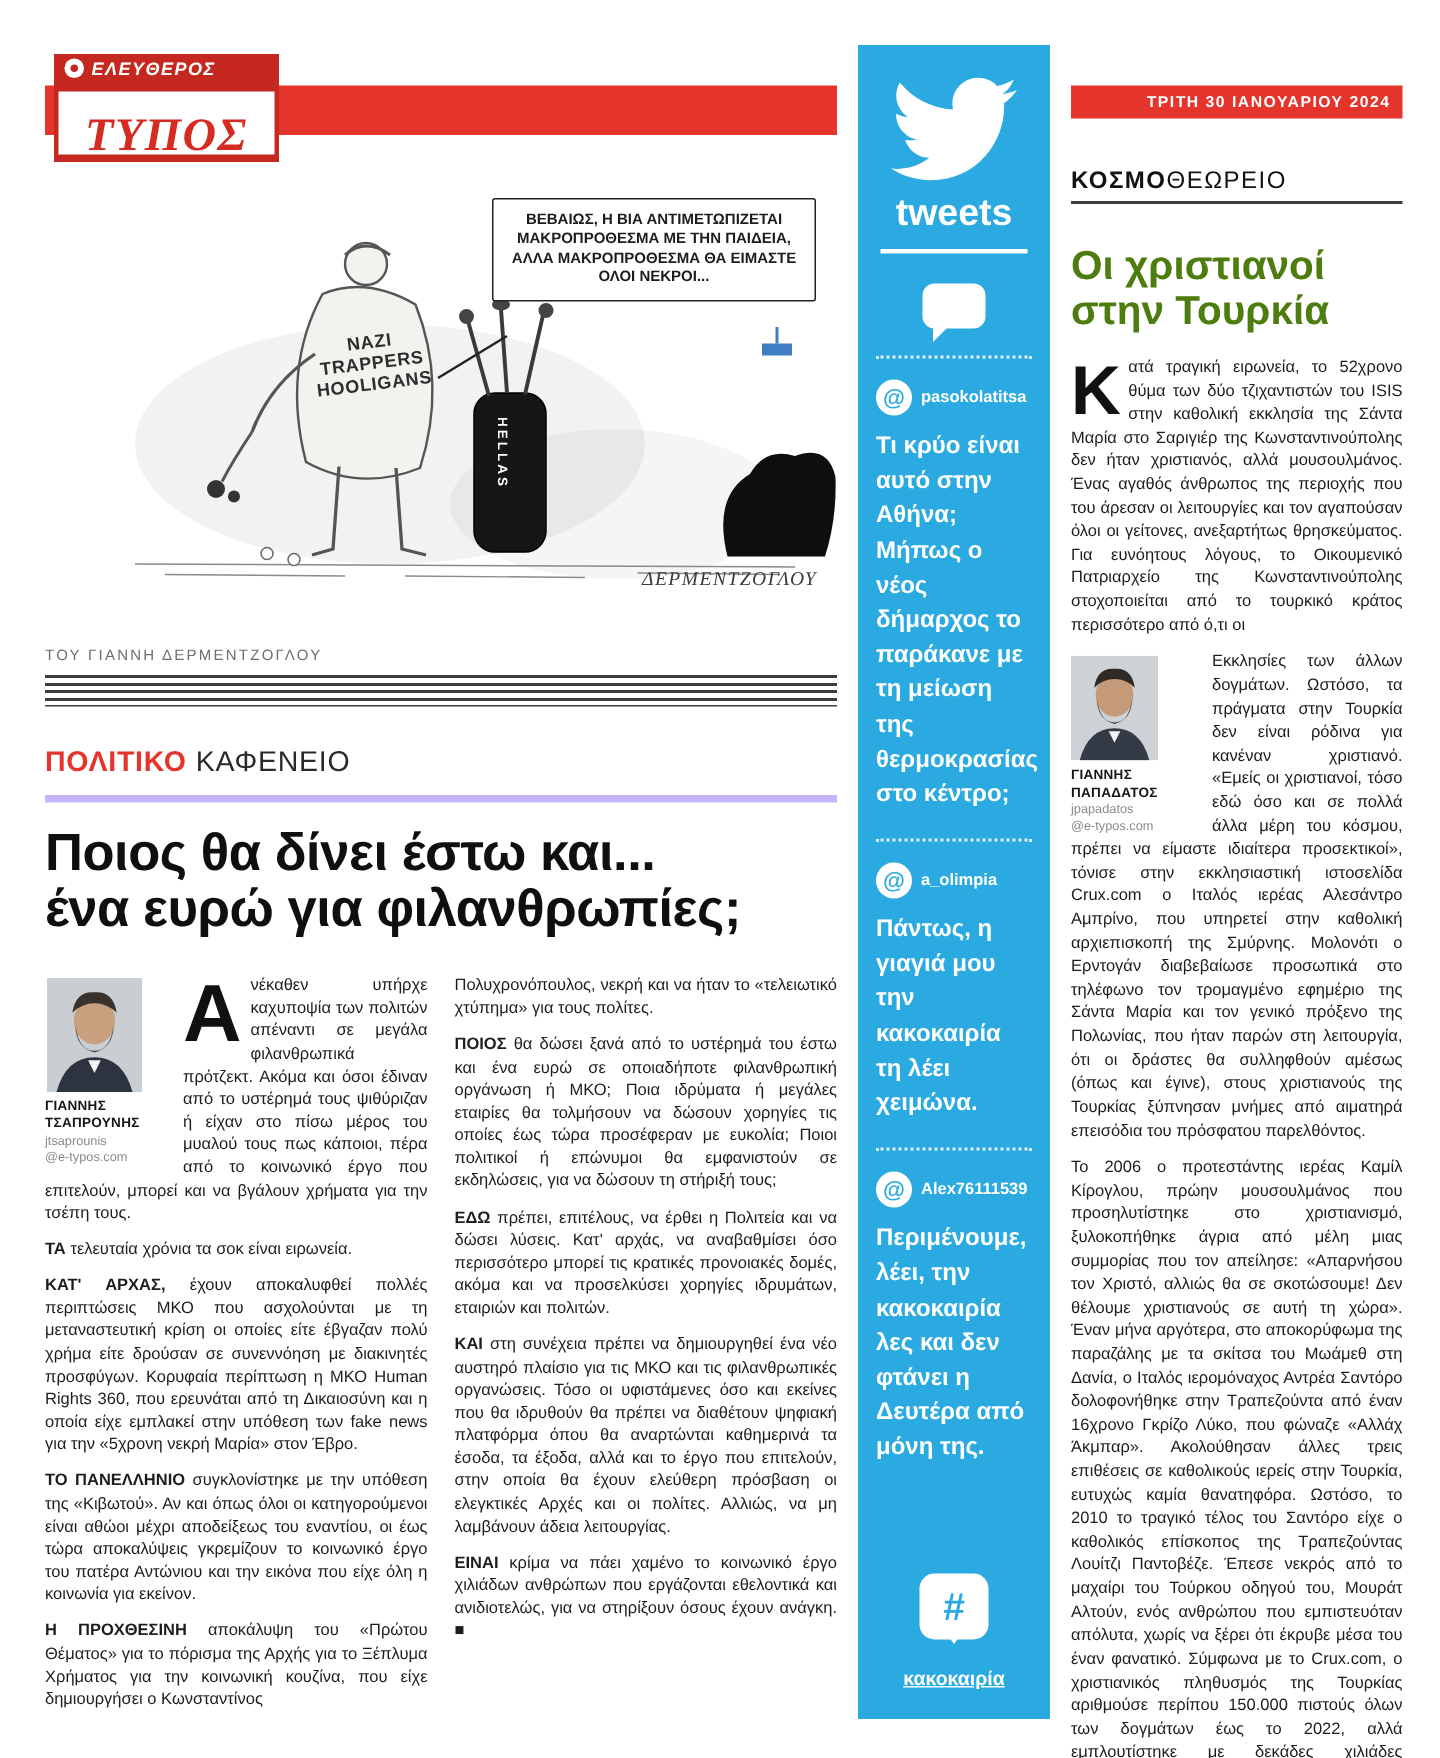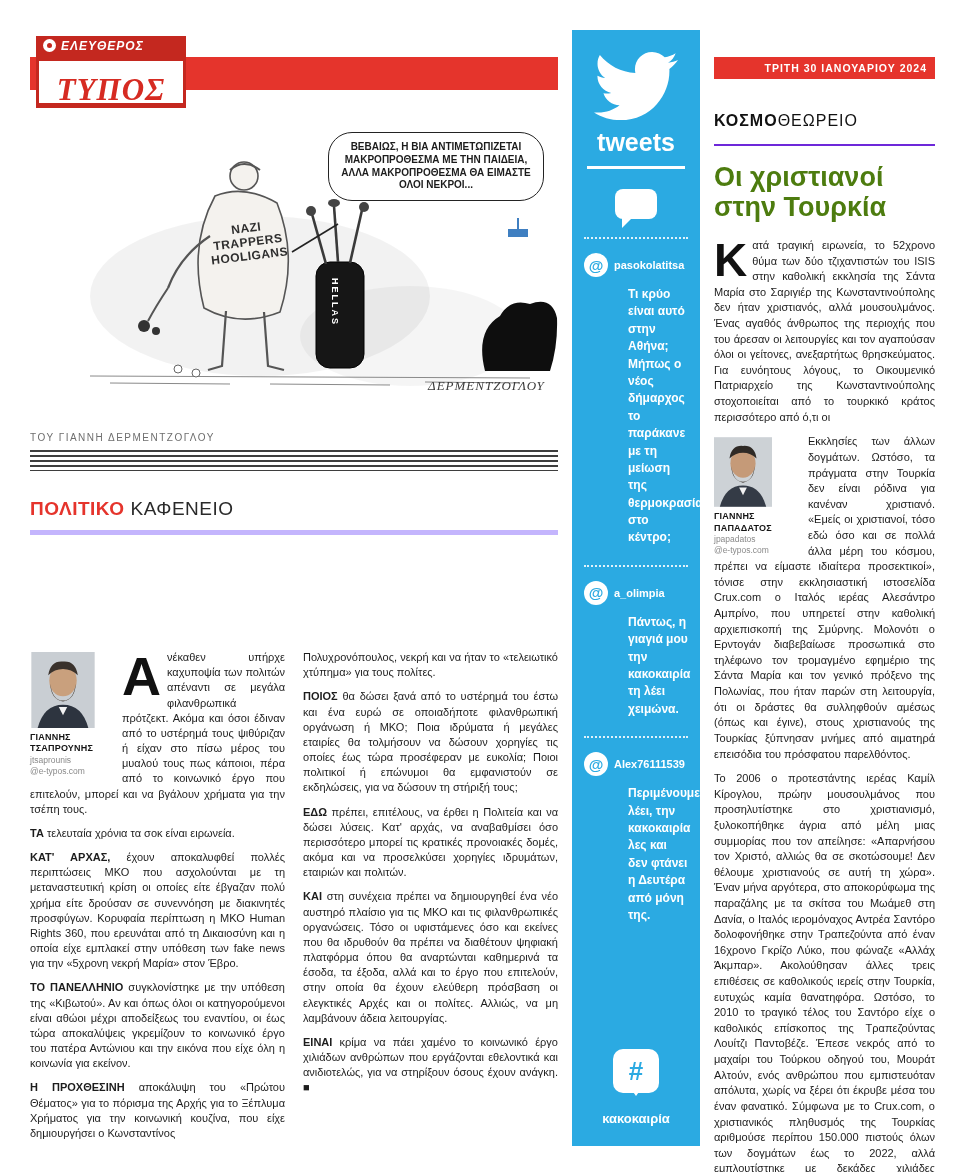--- a/index.html
+++ b/index.html
@@ -14,21 +14,21 @@
   .logo-mark::after{content:"";position:absolute;inset:4px;background:#c4281f;border-radius:50%;}
   .logo-top-text{color:#fff;font-style:italic;font-weight:700;font-size:12px;letter-spacing:1px;}
   .logo-main{background:#fff;height:42px;display:flex;align-items:center;justify-content:center;}
   .logo-main-text{color:#d62b22;font-family:"Liberation Serif",serif;font-style:italic;font-weight:700;
                   font-size:31px;letter-spacing:1px;margin-top:15px;}
 
   
   .cartoon{position:absolute;left:30px;top:126px;width:528px;height:300px;}
   .cartoon svg.scene{position:absolute;inset:0;}
   .bubble{position:absolute;left:298px;top:6px;width:216px;box-sizing:border-box;background:#fff;
-          border:1.5px solid #232323;border-radius:24px;padding:8px 10px;font-size:10px;font-weight:700;
+          border:1.5px solid #232323;border-radius:2px;padding:8px 10px;font-size:10px;font-weight:700;
           color:#1c1c1c;text-align:center;line-height:1.28;}
   .back-label{position:absolute;left:176px;top:96px;width:84px;text-align:center;font-weight:800;
               font-size:12px;line-height:1.15;color:#2e2e2e;transform:rotate(-7deg);letter-spacing:0.5px;}
   .bag-label{position:absolute;left:300px;top:152px;writing-mode:vertical-rl;color:#fff;font-size:9px;
              font-weight:700;letter-spacing:2px;}
   .signature{position:absolute;left:398px;top:252px;font-family:"Liberation Serif",serif;font-style:italic;
              font-size:13px;color:#3a3a3a;letter-spacing:1px;}
   .cartoon-credit{position:absolute;left:30px;top:432px;font-size:10px;color:#6e6e6e;letter-spacing:1.5px;}
   .rules-block{position:absolute;left:30px;top:450px;width:528px;height:21px;
                background:repeating-linear-gradient(to bottom,#3e3e3e 0 2px,transparent 2px 5px);}
@@ -61,35 +61,35 @@
   .tweets-underline{width:98px;height:3px;background:#fff;margin-top:9px;}
   .bubble-icon{margin-top:20px;width:42px;height:30px;background:#fff;border-radius:8px;position:relative;}
   .bubble-icon::after{content:"";position:absolute;left:7px;bottom:-9px;border:6px solid transparent;
                       border-top-color:#fff;border-left-color:#fff;}
   .tw-divider{width:100%;border-top:2px dotted rgba(255,255,255,.85);margin:18px 0 14px;}
   .tweet{width:100%;}
   .tweet-head{display:flex;align-items:center;gap:6px;}
   .at-icon{width:24px;height:24px;border-radius:50%;background:#fff;color:#2baae2;font-weight:800;
            font-size:15px;display:flex;align-items:center;justify-content:center;flex:0 0 auto;}
   .tweet-handle{color:#fff;font-weight:800;font-size:11px;word-break:break-all;line-height:1.1;}
-  .tweet-text{color:#fff;font-size:12px;font-weight:600;line-height:1.45;margin-top:9px;margin-left:44px;}
+  .tweet-text{color:#fff;font-size:16px;font-weight:600;line-height:1.45;margin-top:9px;}
   .tw-spacer{flex:1;}
   .pin-icon{width:46px;height:44px;background:#fff;border-radius:10px;display:flex;align-items:center;
             justify-content:center;position:relative;}
   .pin-icon::after{content:"";position:absolute;bottom:-11px;left:50%;transform:translateX(-50%);
                    border:8px solid transparent;border-top:11px solid #fff;}
   .pin-hash{color:#2baae2;font-size:26px;font-weight:800;}
-  .hashtag-label{color:#fff;font-weight:800;font-size:13px;margin-top:18px;}
+  .hashtag-label{color:#fff;font-weight:800;font-size:13px;margin-top:18px;text-decoration:underline;}
 
   
   .date-band{position:absolute;left:714px;top:57px;width:221px;height:22px;background:#e5342c;color:#fff;
              font-size:10.5px;font-weight:700;letter-spacing:1px;display:flex;align-items:center;
              justify-content:flex-end;padding-right:8px;box-sizing:border-box;}
-  .section-right{position:absolute;left:714px;top:112px;width:221px;border-bottom:2px solid #6d28d9;
-                 padding-bottom:14px;font-size:16px;letter-spacing:1px;color:#111;}
+  .section-right{position:absolute;left:714px;top:112px;width:221px;border-bottom:2px solid #404040;
+                 padding-bottom:4px;font-size:16px;letter-spacing:1px;color:#111;}
   .section-right .bold{font-weight:800;}
   .section-right .light{font-weight:400;}
   .headline-right{position:absolute;left:714px;top:162px;font-size:27px;font-weight:800;color:#4d7c0f;line-height:1.12;}
   .headline-right span{display:block;}
   .article-right{position:absolute;left:714px;top:238px;width:221px;font-size:11px;line-height:1.42;
                  text-align:justify;color:#1c1c1c;}
   .article-right p{margin:0 0 9px;}
   .dropcap-r{float:left;font-size:46px;line-height:0.82;font-weight:700;padding:4px 5px 0 0;color:#111;}
   .author-card-r{float:left;width:86px;margin:3px 8px 2px 0;}
   .author-photo-r{width:58px;height:70px;display:block;}
@@ -158,20 +158,24 @@
     <div class="bubble">ΒΕΒΑΙΩΣ, Η ΒΙΑ ΑΝΤΙΜΕΤΩΠΙΖΕΤΑΙ ΜΑΚΡΟΠΡΟΘΕΣΜΑ ΜΕ ΤΗΝ ΠΑΙΔΕΙΑ, ΑΛΛΑ ΜΑΚΡΟΠΡΟΘΕΣΜΑ ΘΑ ΕΙΜΑΣΤΕ ΟΛΟΙ ΝΕΚΡΟΙ...</div>
     <div class="back-label">NAZI TRAPPERS HOOLIGANS</div>
     <div class="bag-label">HELLAS</div>
     <div class="signature">ΔΕΡΜΕΝΤΖΟΓΛΟΥ</div>
   </div>
   <div class="cartoon-credit">ΤΟΥ ΓΙΑΝΝΗ ΔΕΡΜΕΝΤΖΟΓΛΟΥ</div>
   <div class="rules-block"></div>
 
   <div class="section-left">
     <span class="red">ΠΟΛΙΤΙΚΟ</span><span class="rest">ΚΑΦΕΝΕΙΟ</span>
+  </div>
+  <div class="headline-left">
+    <span>Ποιος θα δίνει έστω και...</span>
+    <span>ένα ευρώ για φιλανθρωπίες;</span>
   </div>
 
   <div class="article-left">
     <div class="alcol">
       <div class="author-card">
         <svg class="author-photo" viewBox="0 0 60 72">
           <rect width="60" height="72" fill="#c9ced3"></rect>
           <ellipse cx="30" cy="27" rx="13" ry="15" fill="#c9a07d"></ellipse>
           <path d="M16,22 Q18,8 30,9 Q42,8 44,22 Q38,16 30,16 Q22,16 16,22 Z" fill="#3a322c"></path>
           <path d="M18,30 Q20,46 30,46 Q40,46 42,30 Q42,44 30,47 Q18,44 18,30 Z" fill="#4a4037"></path>

